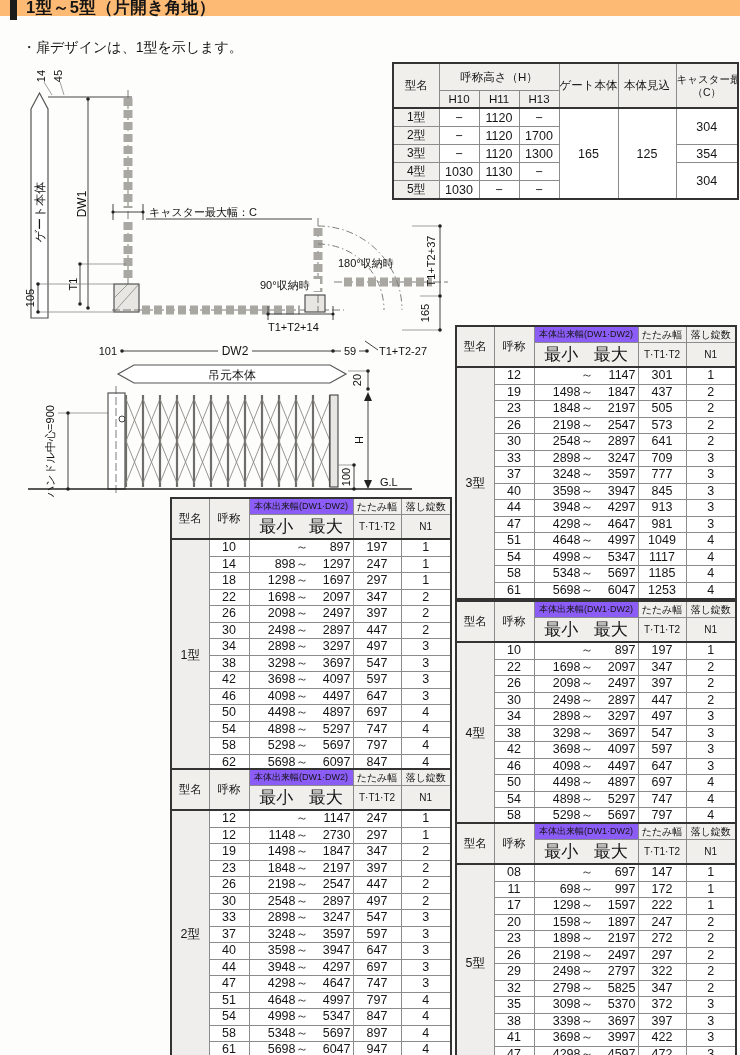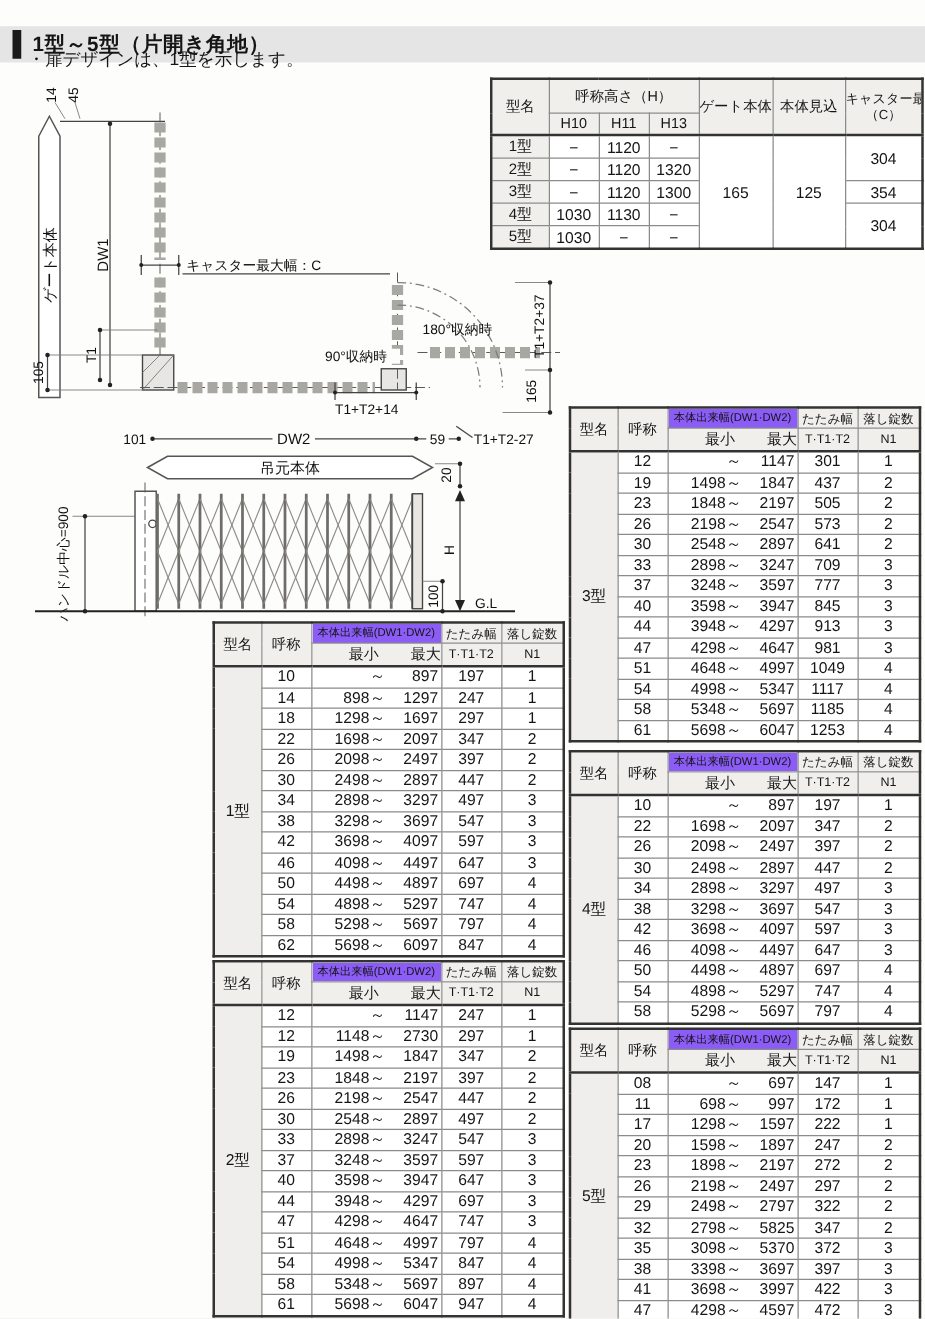--- a/index.html
+++ b/index.html
@@ -1,19 +1,19 @@
 <!DOCTYPE html>
 <html><head>
 <meta charset="utf-8">
 <style>
   html,body{margin:0;padding:0;background:#e9e9e7;}
   .page{position:relative;width:740px;height:1055px;background:#fdfdfc;overflow:hidden;
         font-family:"Liberation Sans","DejaVu Sans",sans-serif;color:#151515;}
   
-  .titlebar{position:absolute;left:0;top:21px;width:740px;height:29px;background:#e5e5e5;
+  .titlebar{position:absolute;left:0;top:0;width:740px;height:16px;background:#fdba74;
             display:flex;align-items:center;}
   .tbar{display:inline-block;width:7px;height:23px;background:#1b1b1b;margin-left:10px;}
   .ttext{font-size:16.5px;font-weight:bold;padding-left:9px;letter-spacing:.5px;}
   .note{position:absolute;left:22px;top:39px;font-size:14px;}
   
   table{border-collapse:collapse;background:#fff;table-layout:fixed;}
   th,td{border:1px solid #8b8b8b;font-weight:normal;padding:0;overflow:hidden;white-space:nowrap;}
   
   .ht-wrap{position:absolute;left:392px;top:62px;}
   .ht{width:345px;border:2px solid #333;}
@@ -25,21 +25,21 @@
   .ht td{font-size:12.5px;text-align:center;height:17px;}
   .ht tbody th{font-size:12px;}
   .ht tbody tr:first-child th,.ht tbody tr:first-child td{border-top:2px solid #333;}
   
   .spec-wrap{position:absolute;}
   .spec{width:280px;border:2px solid #333;}
   .spec th{background:#f0efec;text-align:center;}
   .spec .hc{font-size:11.5px;height:15px;}
   .spec .hs{font-size:10px;}
   .spec .hw{font-size:9px;height:15px;background:#8b5cf6;}
-  .spec .hmm{font-size:12px;text-align:right;}
+  .spec .hmm{font-size:17px;}
   .spec .hmm span{display:inline-block;width:48%;}
   .spec .model{background:#efeeec;font-size:12.5px;text-align:center;}
   .spec td{font-size:12.5px;height:15.5px;line-height:15.5px;}
   .spec .c{text-align:center;}
   .spec .range{padding-left:2px;}
   .spec .mn{display:inline-block;width:44px;text-align:right;}
   .spec .tl{display:inline-block;width:13px;text-align:center;}
   .spec .mx{display:inline-block;width:42px;text-align:right;}
   .spec tbody tr:first-child td,.spec tbody tr:first-child th{border-top:2px solid #333;}
   
@@ -106,21 +106,21 @@
           <td>1120</td>
           <td>−</td>
           <td rowspan="5">165</td>
           <td rowspan="5">125</td>
           <td rowspan="2">304</td>
         </tr>
         <tr>
           <th>2型</th>
           <td>−</td>
           <td>1120</td>
-          <td>1320</td>
+          <td>1700</td>
         </tr>
         <tr>
           <th>3型</th>
           <td>−</td>
           <td>1120</td>
           <td>1300</td>
           <td>354</td>
         </tr>
         <tr>
           <th>4型</th>

